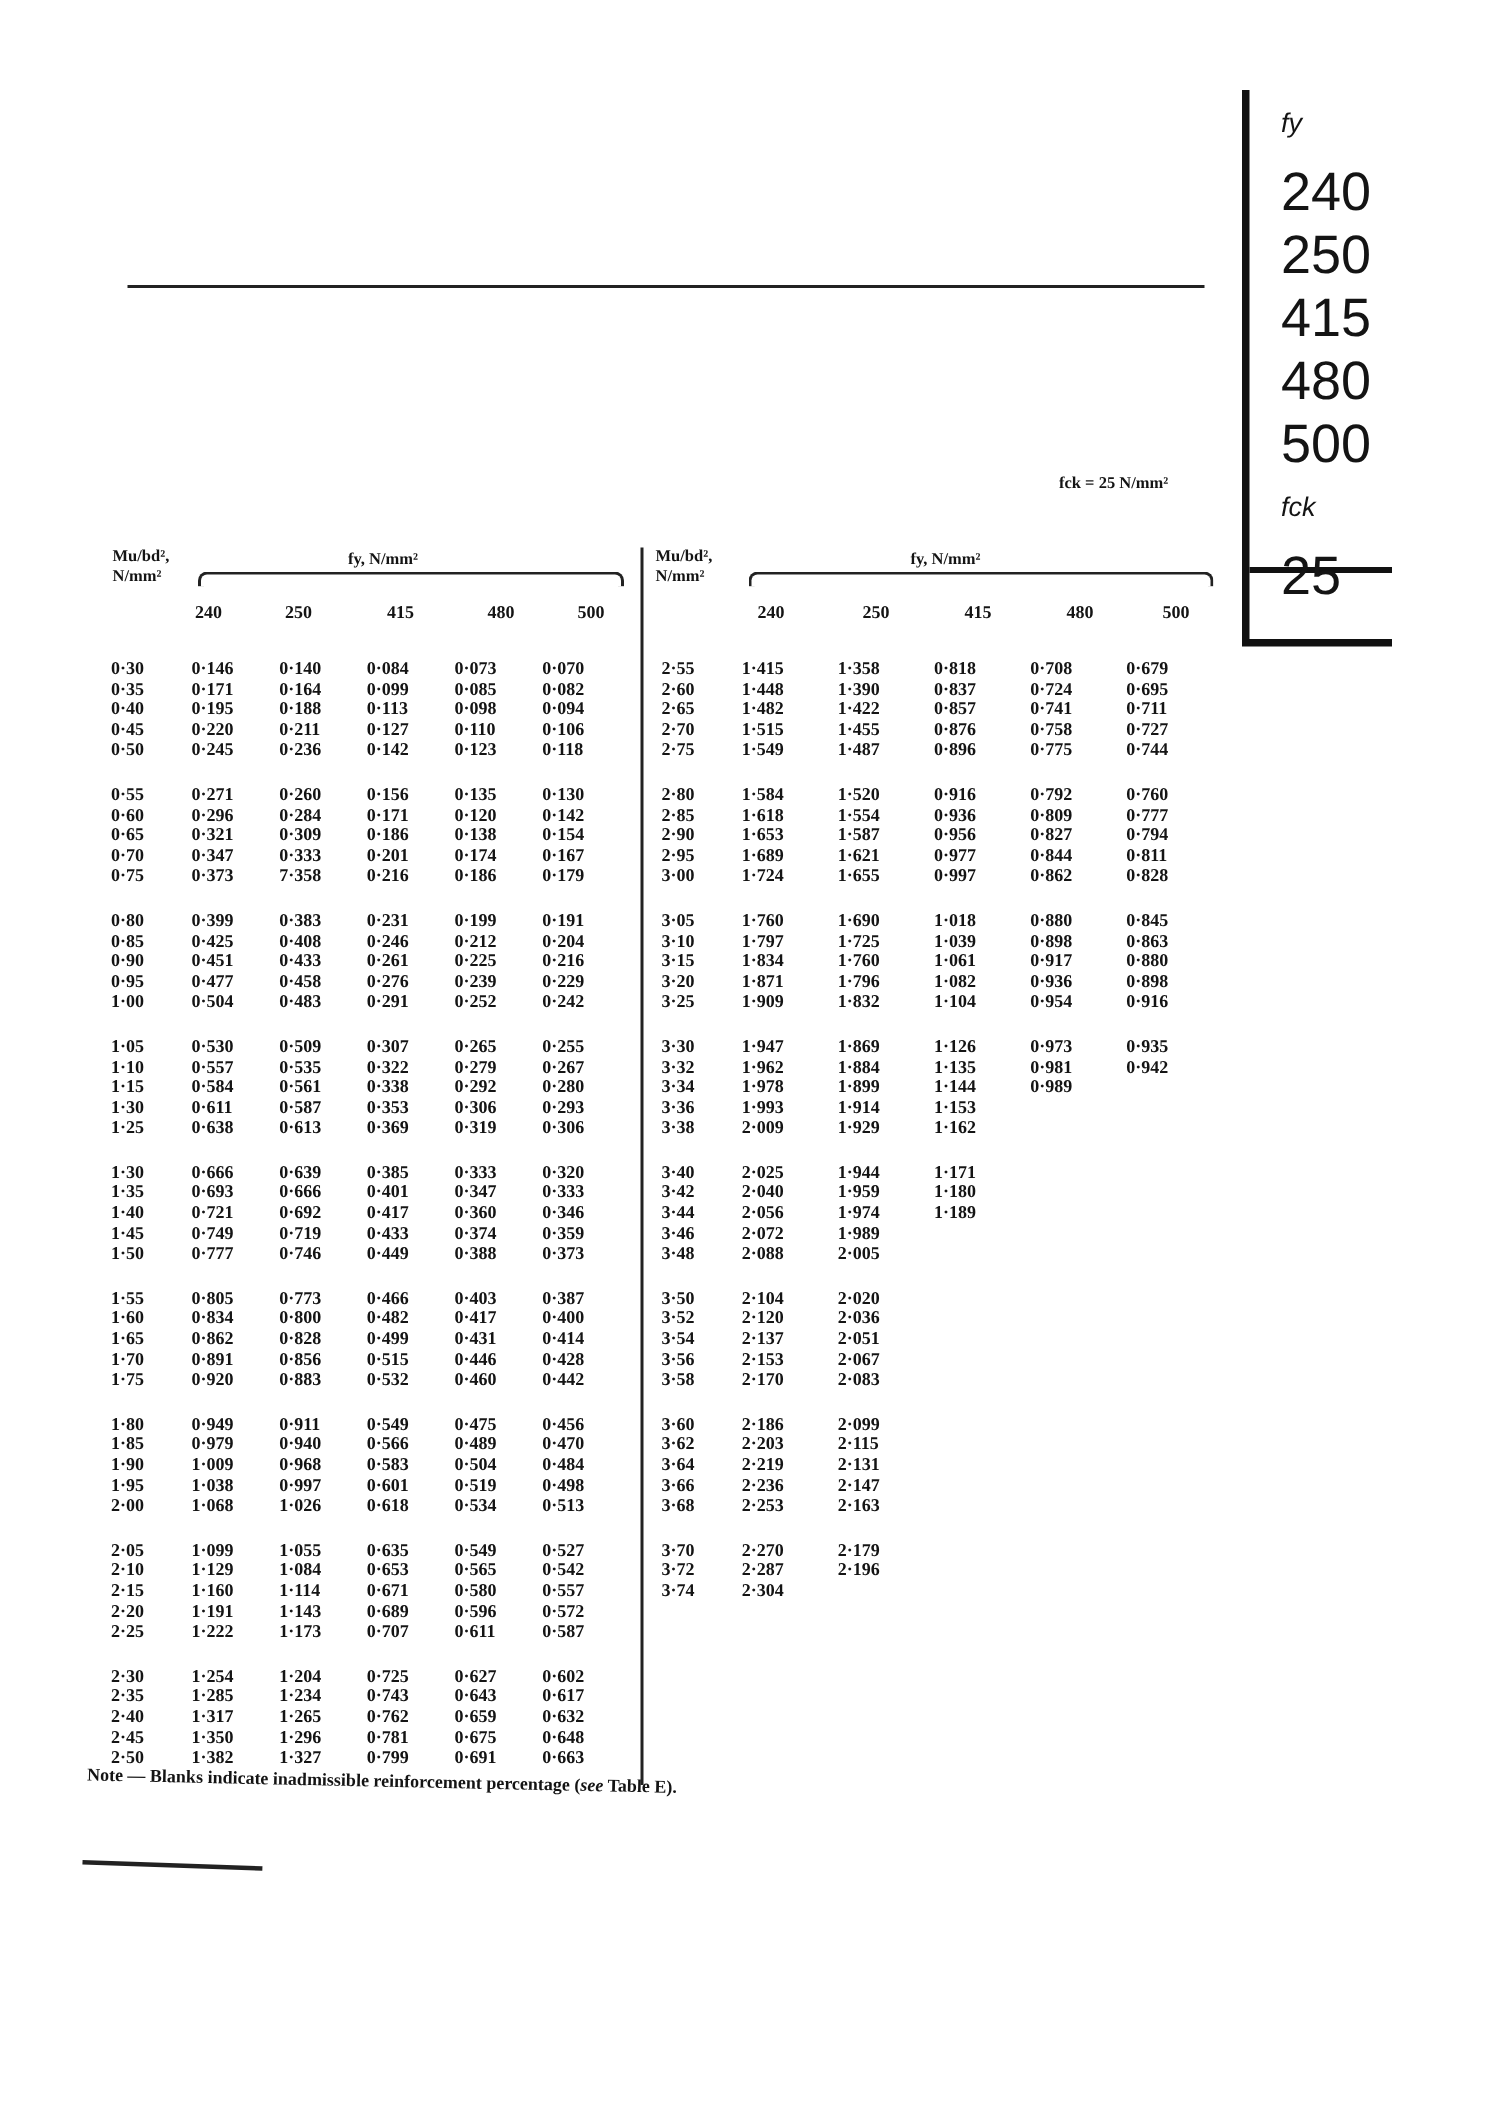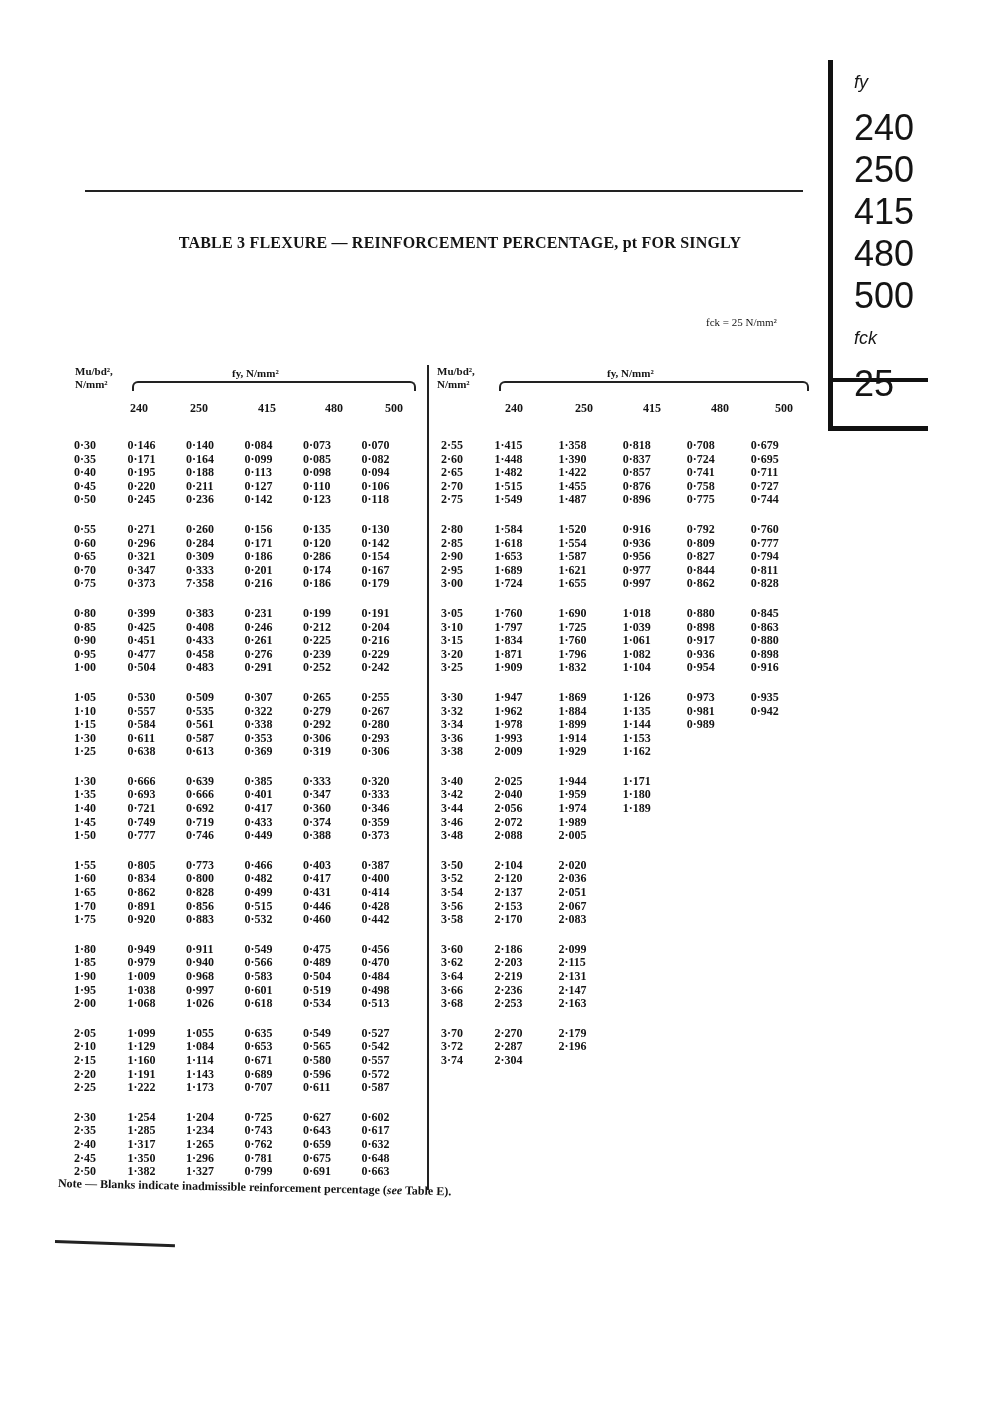--- a/index.html
+++ b/index.html
@@ -12,21 +12,21 @@
 
   
   .side-tab { position: absolute; left: 828px; top: 60px; width: 100px; height: 372px; padding-left: 32px; }
   .side-tab .vbar { position: absolute; left: 0; top: 0; width: 5px; height: 370px; background: #111; }
   .side-tab .hsep { position: absolute; left: 5px; top: 318px; width: 95px; height: 4px; background: #111; }
   .side-tab .hbot { position: absolute; left: 0; top: 366px; width: 100px; height: 5px; background: #111; }
   .side-tab .lbl { position: absolute; left: 26px; font-family: "Liberation Sans", sans-serif; font-style: italic; font-size: 18px; }
   .side-tab .num { position: absolute; left: 26px; font-family: "Liberation Sans", sans-serif; font-size: 36px; line-height: 40px; }
 
   .title { position: absolute; left: 100px; top: 234px; width: 720px; text-align: center; font-size: 16px; font-weight: bold; letter-spacing: 0.2px; line-height: 18px; }
-  .fck-note { position: absolute; left: 706px; top: 316px; font-size: 11px; font-weight: normal; }
+  .fck-note { position: absolute; left: 706px; top: 316px; font-size: 11px; font-weight: bold; }
 
   .col-divider { position: absolute; left: 427px; top: 365px; width: 2px; height: 825px; background: #222; }
 
   .half { position: absolute; top: 365px; }
   .half.left { left: 60px; width: 360px; }
   .half.right { left: 435px; width: 380px; }
 
   .hdr { position: relative; height: 68px; }
   .hdr .mu { position: absolute; left: 15px; top: 0; font-size: 11px; font-weight: bold; line-height: 13px; }
   .hdr .fy { position: absolute; top: 2px; font-size: 11px; font-weight: bold; }
@@ -58,21 +58,20 @@
   <div class="num" style="top:48px">240</div>
   <div class="num" style="top:90px">250</div>
   <div class="num" style="top:132px">415</div>
   <div class="num" style="top:174px">480</div>
   <div class="num" style="top:216px">500</div>
   <div class="lbl" style="top:268px">fck</div>
   <div class="num" style="top:304px">25</div>
 </div>
 
 <div class="title">
-  <div>TABLE 3  FLEXURE — REINFORCEMENT PERCENTAGE, pt FOR SINGLY</div>
 </div>
 
 <div class="fck-note">fck = 25 N/mm²</div>
 
 <div class="col-divider"></div>
 
 <div class="half left">
   <div class="hdr">
     <div class="mu">
       <div>Mu/bd²,</div>
@@ -145,21 +144,21 @@
           <span class="v">0·284</span>
           <span class="v">0·171</span>
           <span class="v">0·120</span>
           <span class="v">0·142</span>
         </div>
         <div class="row">
           <span class="k">0·65</span>
           <span class="v">0·321</span>
           <span class="v">0·309</span>
           <span class="v">0·186</span>
-          <span class="v">0·286</span>
+          <span class="v">0·138</span>
           <span class="v">0·154</span>
         </div>
         <div class="row">
           <span class="k">0·70</span>
           <span class="v">0·347</span>
           <span class="v">0·333</span>
           <span class="v">0·201</span>
           <span class="v">0·174</span>
           <span class="v">0·167</span>
         </div>

